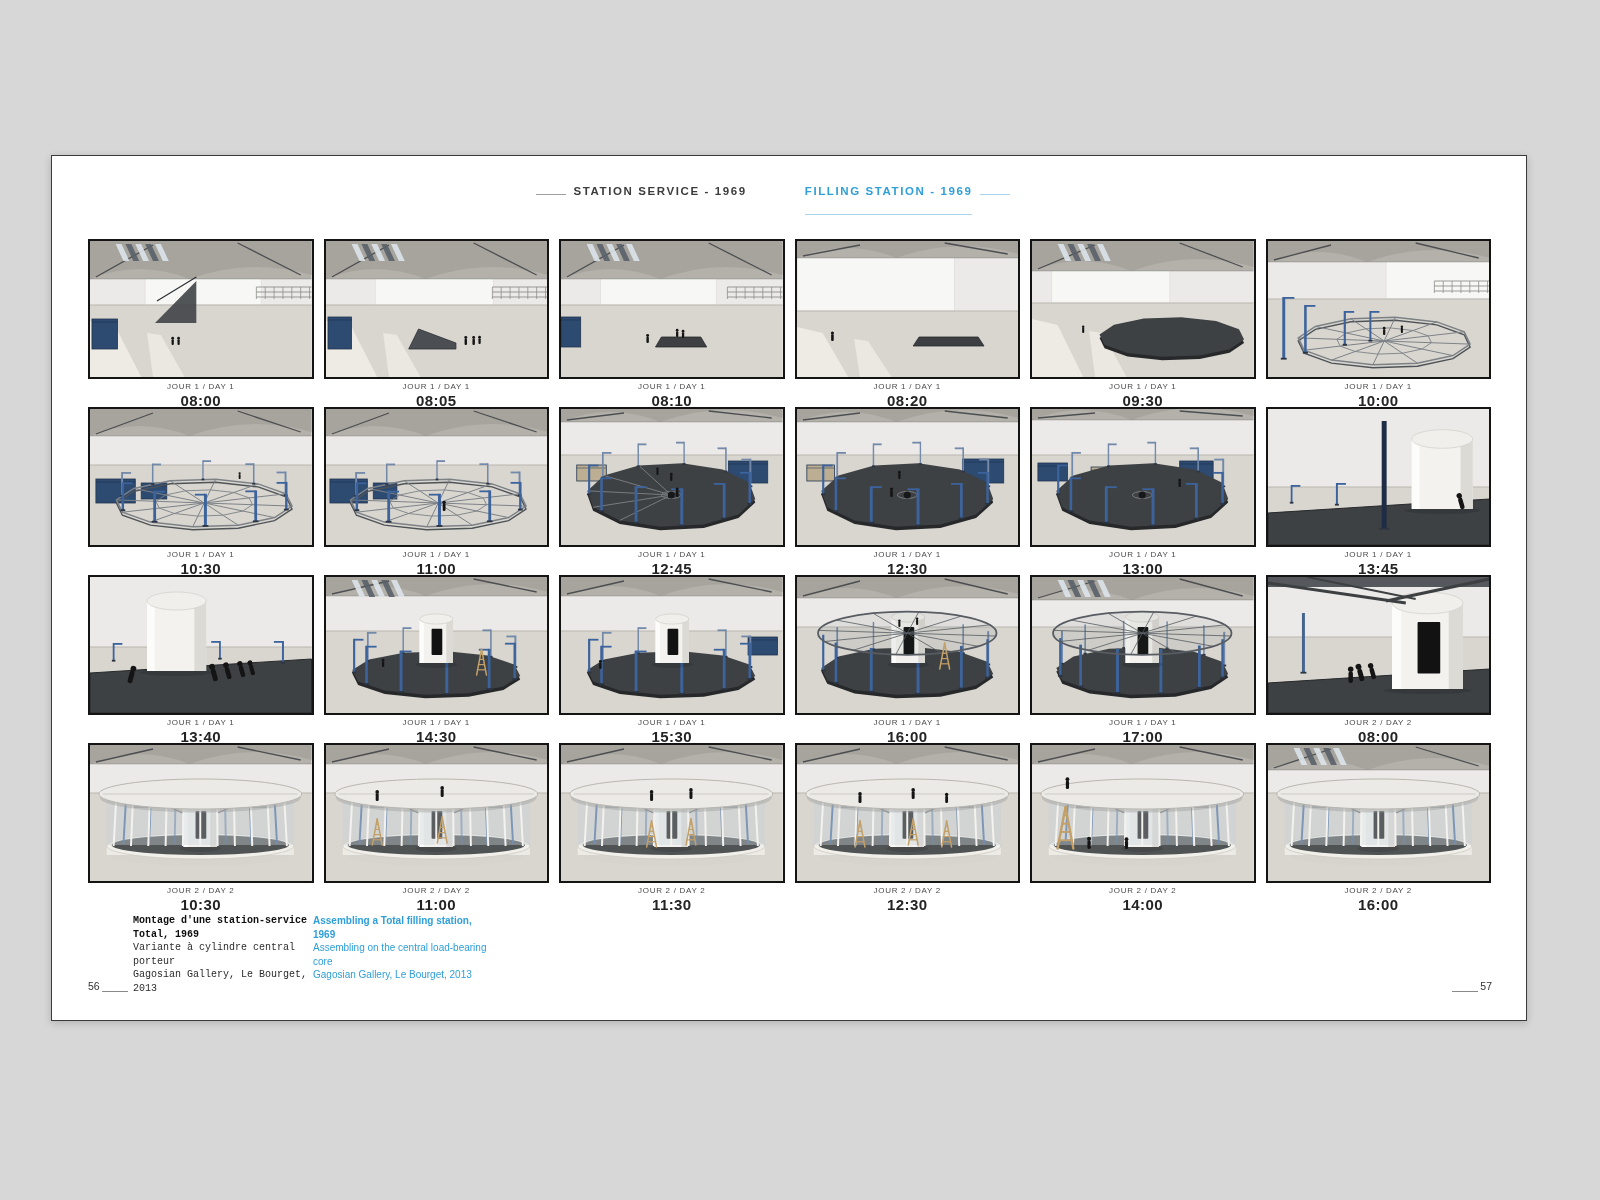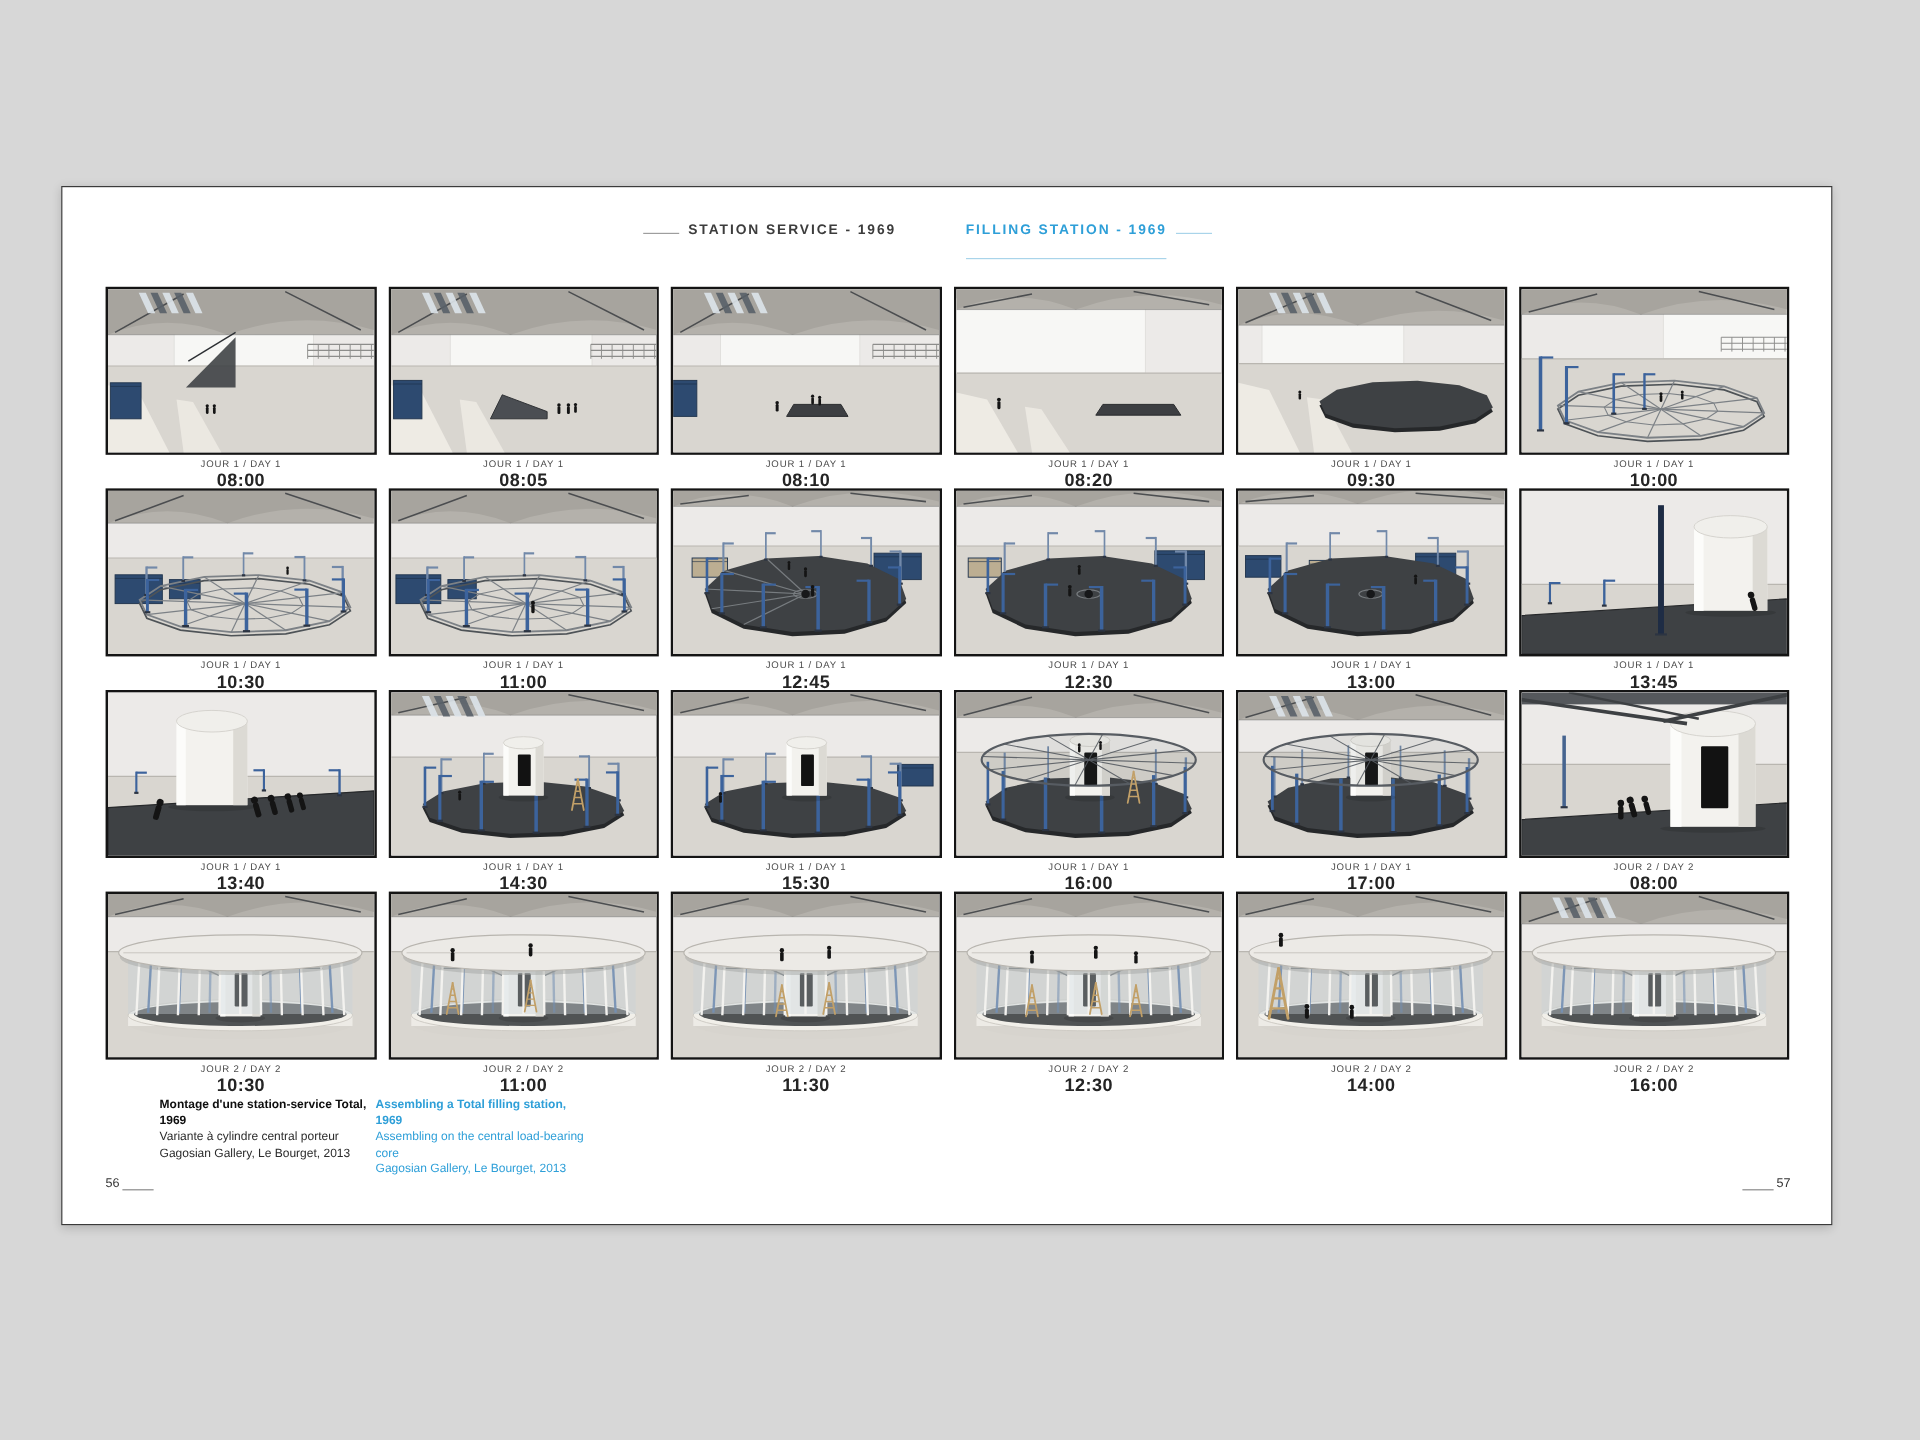--- a/index.html
+++ b/index.html
@@ -31,21 +31,21 @@
   }
   .cell{width:100%;}
   .photo{
     border:2px solid #141414;background:#e9e8e6;height:136px;
   }
   .photo svg{display:block;width:100%;height:136px;}
   .cap{height:24px;text-align:center;margin-top:3px;margin-bottom:1px;}
   .cap .day{font-size:8px;letter-spacing:.7px;color:#4a4a4a;}
   .cap .time{font-size:15px;font-weight:600;color:#242424;margin-top:1px;letter-spacing:.4px;}
   .foot-fr,.foot-en{position:absolute;top:758px;font-size:10px;line-height:13.5px;width:175px;}
-  .foot-fr{left:81px;color:#2b2b2b;}
+  .foot-fr{left:81px;color:#2b2b2b;font-family:Liberation Mono, monospace;}
   .foot-en{left:261px;color:#2e9fd8;}
   .foot-fr .b{font-weight:700;color:#0e0e0e;}
   .foot-en .b{font-weight:700;}
   .pn{position:absolute;top:824px;font-size:10.5px;color:#333;display:flex;align-items:flex-end;gap:2px;}
   .pn-l{left:36px;}
   .pn-r{right:34px;}
   .pn .lead{width:26px;border-bottom-color:#8a8a8a;height:8px;}
 </style>
 </head>
 <body>

